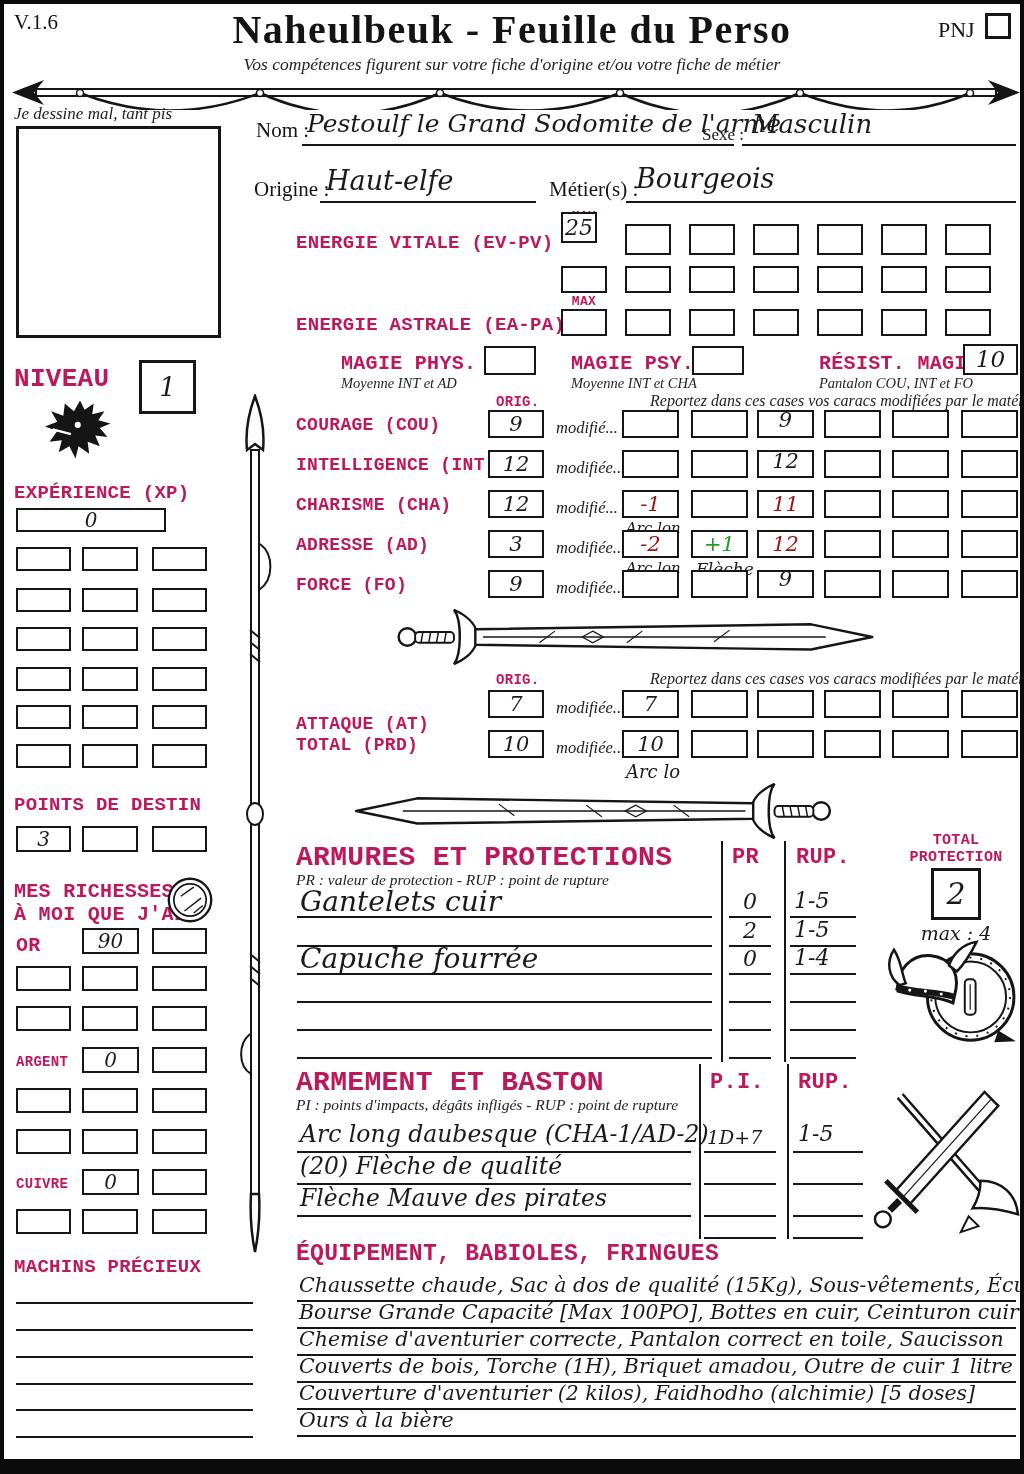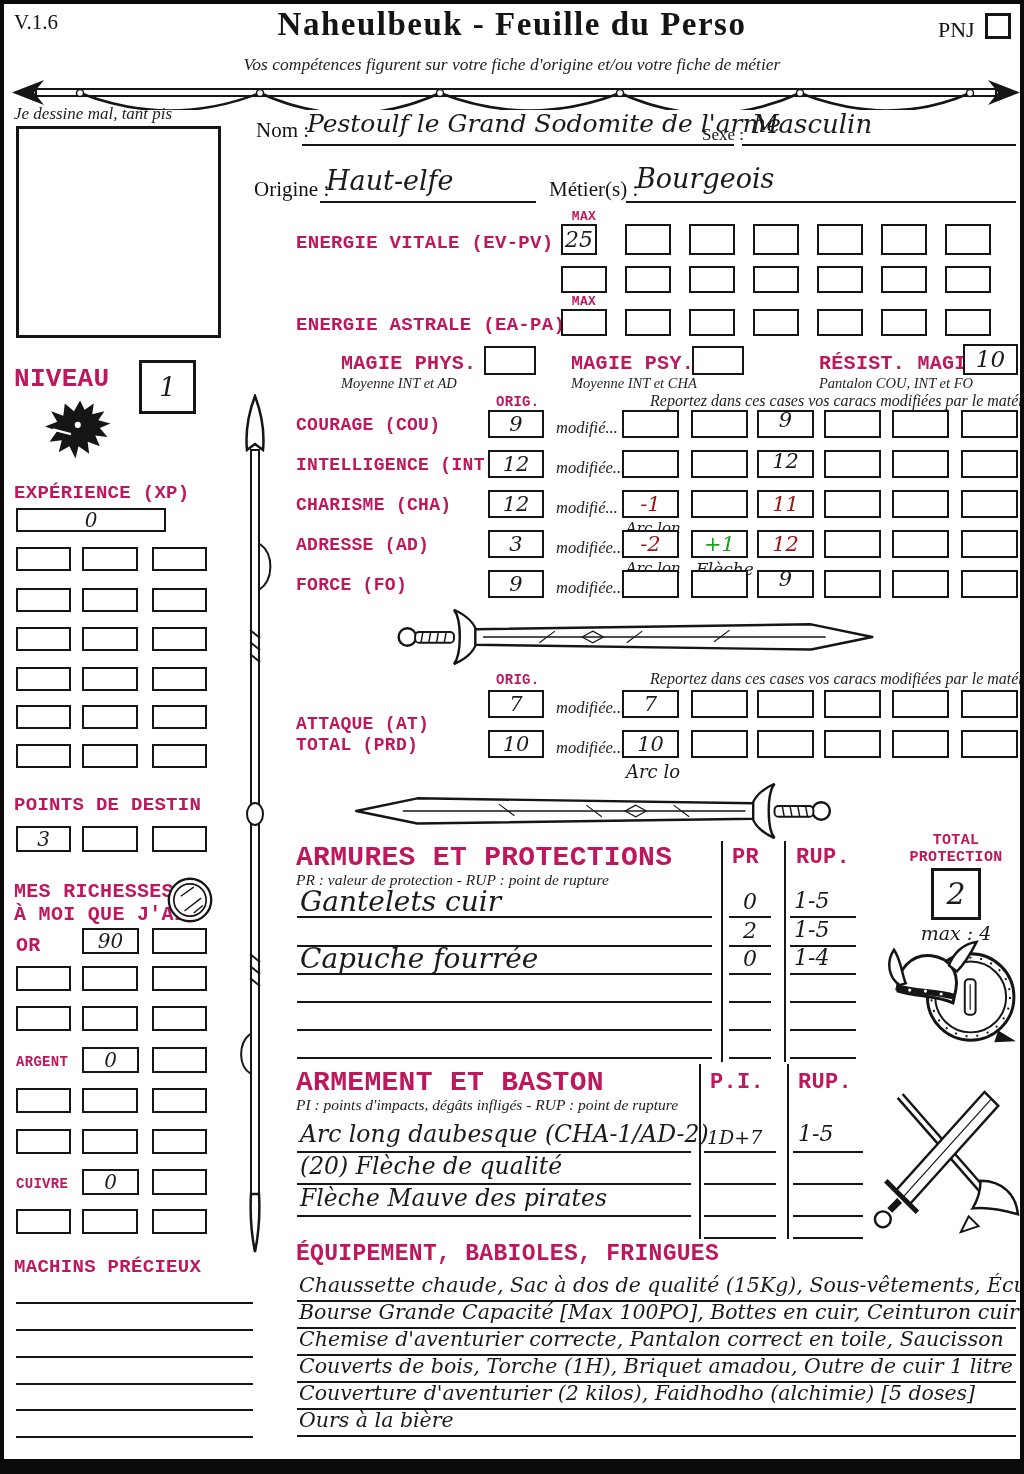--- a/index.html
+++ b/index.html
@@ -23,21 +23,21 @@
   .f18{font-size:18px}.f19{font-size:19px}.f20{font-size:20px}.f21{font-size:21px}.f22{font-size:22px}
   .f23{font-size:23px}.f24{font-size:28px}.f26{font-size:26px}.f27{font-size:27px}.f30{font-size:30px}
   svg{display:block}
 </style>
 </head>
 <body>
 
 <div class="page">
 
   <div class="abs sr f21" style="left:10px;top:6px">V.1.6</div>
-  <div class="abs sr ctr" style="left:0;top:2px;width:100%;font-weight:700;font-size:33px;letter-spacing:1.5px">Naheulbeuk - Feuille du Perso</div>
+  <div class="abs sr ctr" style="left:0;top:2px;width:100%;font-weight:700;font-size:40px;letter-spacing:1.5px">Naheulbeuk - Feuille du Perso</div>
   <div class="abs sr f22" style="left:934px;top:13px">PNJ</div>
   <div class="bx b3" style="left:981px;top:9px;width:26px;height:26px"></div>
   <div class="abs si ctr" style="left:0;top:50px;width:100%;font-size:17.5px">Vos compétences figurent sur votre fiche d'origine et/ou votre fiche de métier</div>
 
   <svg class="abs" style="left:6px;top:72px" width="1012" height="34" viewBox="0 0 1012 34">
     <rect x="26" y="13" width="960" height="7" fill="#fff" stroke="#151515" stroke-width="2"></rect>
     <polygon points="2,16.5 34,4 24,16.5 34,29" fill="#151515"></polygon>
     <polygon points="1010,16.5 978,4 988,16.5 978,29" fill="#151515"></polygon>
     <path d="M70 17 Q160 52 250 17 M250 17 Q340 58 430 17 M430 17 Q520 52 610 17 M610 17 Q700 58 790 17 M790 17 Q880 52 960 17" fill="none" stroke="#151515" stroke-width="2.5"></path>
     <circle cx="70" cy="17" r="3.5" fill="#fff" stroke="#151515" stroke-width="1.5"></circle>
@@ -163,21 +163,21 @@
 
   <div class="abs sr f21" style="left:250px;top:173px">Origine :</div>
   <div class="abs hw f27" style="left:322px;top:163px">Haut-elfe</div>
   <div class="ul" style="left:316px;top:197px;width:216px"></div>
   <div class="abs sr f21" style="left:545px;top:173px">Métier(s) :</div>
   <div class="abs hw f27" style="left:632px;top:161px">Bourgeois</div>
   <div class="ul" style="left:622px;top:197px;width:390px"></div>
 
   <div class="abs h f19" style="left:292px;top:228px">ENERGIE VITALE (EV-PV)</div>
   <div class="abs h f13 ctr" style="left:557px;top:205px;width:46px">MAX</div>
-  <div class="bx b25" style="left:557px;top:220px;width:36px;height:31px">
+  <div class="bx b25" style="left:557px;top:208px;width:36px;height:31px">
       <span class="hw f22">25</span>
     </div>
   <div class="bx" style="left:621px;top:220px;width:46px;height:31px"></div>
   <div class="bx" style="left:685px;top:220px;width:46px;height:31px"></div>
   <div class="bx" style="left:749px;top:220px;width:46px;height:31px"></div>
   <div class="bx" style="left:813px;top:220px;width:46px;height:31px"></div>
   <div class="bx" style="left:877px;top:220px;width:46px;height:31px"></div>
   <div class="bx" style="left:941px;top:220px;width:46px;height:31px"></div>
   <div class="bx" style="left:557px;top:262px;width:46px;height:27px"></div>
   <div class="bx" style="left:621px;top:262px;width:46px;height:27px"></div>

